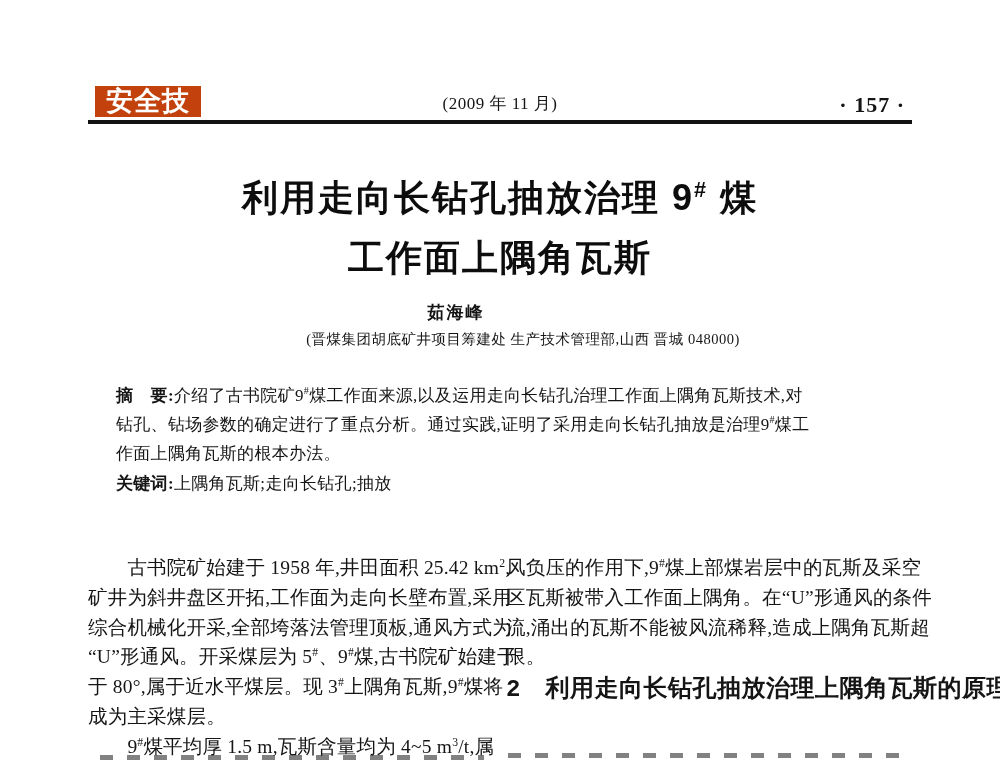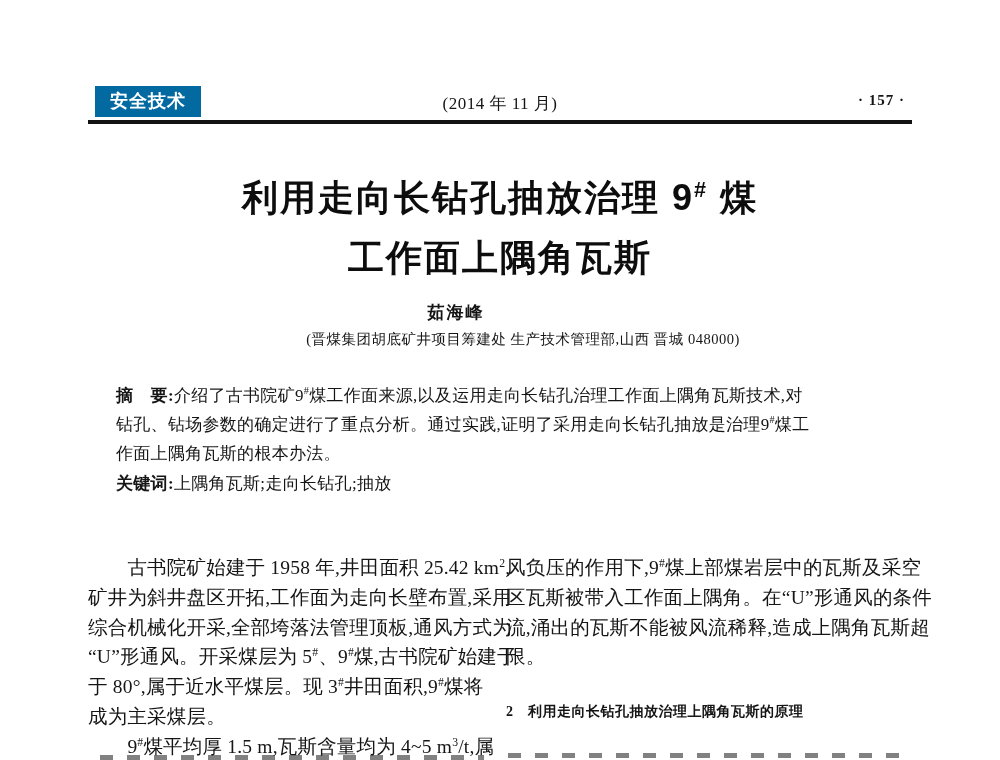--- a/index.html
+++ b/index.html
@@ -9,31 +9,31 @@
     font-family:"Liberation Serif","DejaVu Serif",serif;
     color:#151515;
   }
   .abs{position:absolute;}
   sup{font-size:60%;vertical-align:super;line-height:0;}
   .b{font-weight:bold;}
 
   
   .journal-badge{
     left:95px;top:86px;width:106px;height:31px;
-    background:#0369a1;color:#fff;
+    background:#c2410c;color:#fff;
     font-family:"Liberation Sans","DejaVu Sans",sans-serif;
-    font-weight:bold;font-size:18px;line-height:31px;text-align:center;
+    font-weight:bold;font-size:27px;line-height:31px;text-align:center;
     letter-spacing:1px;
   }
   .issue{
     left:88px;top:92px;width:824px;text-align:center;
     font-size:17px;letter-spacing:.5px;
   }
   .pageno{
-    top:92px;right:95px;font-size:15px;font-weight:600;letter-spacing:1px;
+    top:92px;right:95px;font-size:22px;font-weight:600;letter-spacing:1px;
   }
   .header-rule{
     left:88px;top:120px;width:824px;height:4px;background:#121212;
   }
 
   
   .title{
     left:0;top:168px;width:1000px;text-align:center;
     font-family:"Liberation Sans","DejaVu Sans",sans-serif;
     font-weight:bold;font-size:36px;line-height:60px;color:#0d0d0d;
@@ -56,42 +56,42 @@
 
   
   .column{
     top:553px;width:408px;
     font-size:19.5px;line-height:29.8px;letter-spacing:.2px;
   }
   .column .line{white-space:nowrap;}
   .col-left{left:88px;}
   .col-right{left:506px;}
   .section-heading{
-    margin-top:25px;
-    font-family:Liberation Serif, serif;
-    font-weight:bold;font-size:14px;white-space:nowrap;letter-spacing:.5px;
+    margin-top:3px;
+    font-family:Liberation Mono, monospace;
+    font-weight:bold;font-size:24px;white-space:nowrap;letter-spacing:.5px;
   }
 
   
   .cutoff{
     height:5px;opacity:.55;
     background:repeating-linear-gradient(90deg,#1a1a1a 0 13px,transparent 13px 27px);
   }
   .cutoff-left{left:100px;top:755px;width:384px;}
   .cutoff-right{left:508px;top:753px;width:400px;}
 </style>
 </head>
 <body>
 
 <div>
 
   <div class="abs journal-badge">
     <span>安全技术</span>
   </div>
-  <div class="abs issue">(2014 年 11 月)</div>
+  <div class="abs issue">(2009 年 11 月)</div>
   <div class="abs pageno">· 157 ·</div>
   <div class="abs header-rule"></div>
 
   <div class="abs title">
     <div><span>利用走向长钻孔抽放治理 9</span><sup>#</sup><span> 煤</span></div>
     <div>工作面上隅角瓦斯</div>
   </div>
 
   <div class="abs author">茹海峰</div>
   <div class="abs affiliation">(晋煤集团胡底矿井项目筹建处 生产技术管理部,山西 晋城 048000)</div>
@@ -101,21 +101,21 @@
     <div class="line"><span>钻孔、钻场参数的确定进行了重点分析。通过实践,证明了采用走向长钻孔抽放是治理9</span><sup>#</sup><span>煤工</span></div>
     <div class="line"><span>作面上隅角瓦斯的根本办法。</span></div>
     <div class="line"><span class="b">关键词:</span><span>上隅角瓦斯;走向长钻孔;抽放</span></div>
   </div>
 
   <div class="abs column col-left">
     <div class="line"><span>　　古书院矿始建于 1958 年,井田面积 25.42 km</span><sup>2</sup><span>,</span></div>
     <div class="line"><span>矿井为斜井盘区开拓,工作面为走向长壁布置,采用</span></div>
     <div class="line"><span>综合机械化开采,全部垮落法管理顶板,通风方式为</span></div>
     <div class="line"><span>“U”形通风。开采煤层为 5</span><sup>#</sup><span>、9</span><sup>#</sup><span>煤,古书院矿始建于</span></div>
-    <div class="line"><span>于 80°,属于近水平煤层。现 3</span><sup>#</sup><span>井田面积,9</span><sup>#</sup><span>煤将</span></div>
+    <div class="line"><span>于 80°,属于近水平煤层。现 3</span><sup>#</sup><span>上隅角瓦斯,9</span><sup>#</sup><span>煤将</span></div>
     <div class="line"><span>成为主采煤层。</span></div>
     <div class="line"><span>　　9</span><sup>#</sup><span>煤平均厚 1.5 m,瓦斯含量均为 4~5 m</span><sup>3</sup><span>/t,属</span></div>
   </div>
 
   <div class="abs column col-right">
     <div class="line"><span>风负压的作用下,9</span><sup>#</sup><span>煤上部煤岩层中的瓦斯及采空</span></div>
     <div class="line"><span>区瓦斯被带入工作面上隅角。在“U”形通风的条件</span></div>
     <div class="line"><span>流,涌出的瓦斯不能被风流稀释,造成上隅角瓦斯超</span></div>
     <div class="line"><span>限。</span></div>
     <div class="section-heading"><span class="b">2　利用走向长钻孔抽放治理上隅角瓦斯的原理</span></div>

